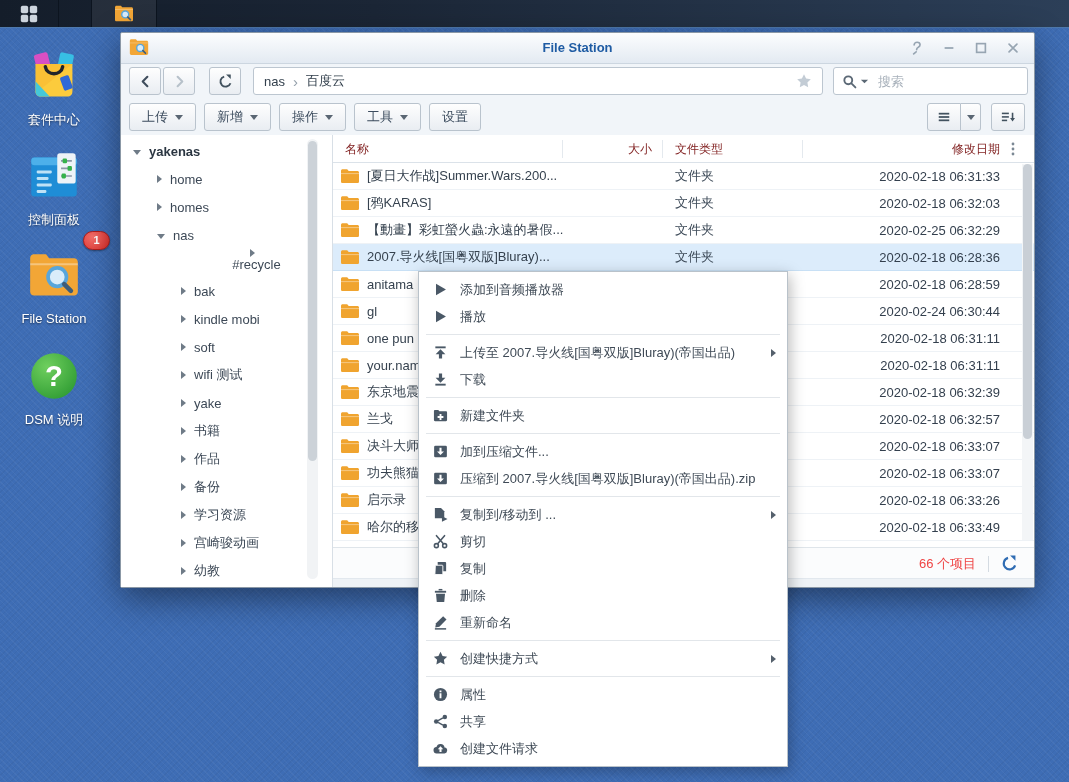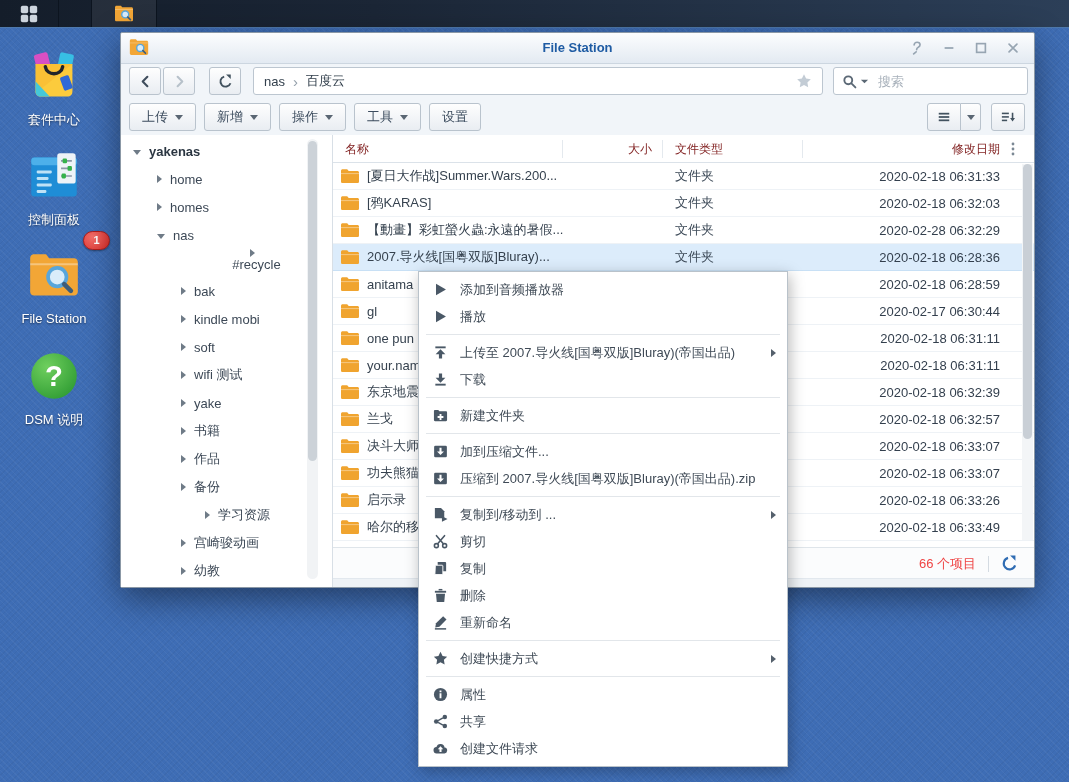--- a/index.html
+++ b/index.html
@@ -437,21 +437,21 @@
             <div class="tree-item" style="padding-left: 60px;">
               <span class="arrow"></span>
               <span class="t-label">作品</span>
             </div>
 
             <div class="tree-item" style="padding-left: 60px;">
               <span class="arrow"></span>
               <span class="t-label">备份</span>
             </div>
 
-            <div class="tree-item" style="padding-left: 84px;">
+            <div class="tree-item" style="padding-left: 60px;">
               <span class="arrow"></span>
               <span class="t-label">学习资源</span>
             </div>
 
             <div class="tree-item" style="padding-left: 60px;">
               <span class="arrow"></span>
               <span class="t-label">宫崎骏动画</span>
             </div>
 
             <div class="tree-item" style="padding-left: 60px;">
@@ -518,21 +518,21 @@
                 <span class="fic">
                   <svg viewBox="0 0 18 14">
                     <path fill="#f0a42f" d="M0 1.8C0 .9.7.2 1.6.2h4.6l1.5 1.7h8.7c.9 0 1.6.7 1.6 1.6v8.9c0 .9-.7 1.6-1.6 1.6H1.6c-.9 0-1.6-.7-1.6-1.6z"></path>
                     <path fill="#ffffff" opacity=".4" d="M0 4.1h18v1H0z"></path>
                   </svg>
                 </span>
                 <span>【動畫】彩虹螢火蟲:永遠的暑假...</span>
               </div>
               <div class="fc-size"></div>
               <div class="fc-type">文件夹</div>
-              <div class="fc-date">2020-02-28 06:32:29</div>
+              <div class="fc-date">2020-02-25 06:32:29</div>
             </div>
 
             <div class="frow selected">
               <div class="fc-name">
                 <span class="fic">
                   <svg viewBox="0 0 18 14">
                     <path fill="#f0a42f" d="M0 1.8C0 .9.7.2 1.6.2h4.6l1.5 1.7h8.7c.9 0 1.6.7 1.6 1.6v8.9c0 .9-.7 1.6-1.6 1.6H1.6c-.9 0-1.6-.7-1.6-1.6z"></path>
                     <path fill="#ffffff" opacity=".4" d="M0 4.1h18v1H0z"></path>
                   </svg>
                 </span>
@@ -563,21 +563,21 @@
                 <span class="fic">
                   <svg viewBox="0 0 18 14">
                     <path fill="#f0a42f" d="M0 1.8C0 .9.7.2 1.6.2h4.6l1.5 1.7h8.7c.9 0 1.6.7 1.6 1.6v8.9c0 .9-.7 1.6-1.6 1.6H1.6c-.9 0-1.6-.7-1.6-1.6z"></path>
                     <path fill="#ffffff" opacity=".4" d="M0 4.1h18v1H0z"></path>
                   </svg>
                 </span>
                 <span>gl</span>
               </div>
               <div class="fc-size"></div>
               <div class="fc-type">文件夹</div>
-              <div class="fc-date">2020-02-17 06:30:44</div>
+              <div class="fc-date">2020-02-24 06:30:44</div>
             </div>
 
             <div class="frow">
               <div class="fc-name">
                 <span class="fic">
                   <svg viewBox="0 0 18 14">
                     <path fill="#f0a42f" d="M0 1.8C0 .9.7.2 1.6.2h4.6l1.5 1.7h8.7c.9 0 1.6.7 1.6 1.6v8.9c0 .9-.7 1.6-1.6 1.6H1.6c-.9 0-1.6-.7-1.6-1.6z"></path>
                     <path fill="#ffffff" opacity=".4" d="M0 4.1h18v1H0z"></path>
                   </svg>
                 </span>

